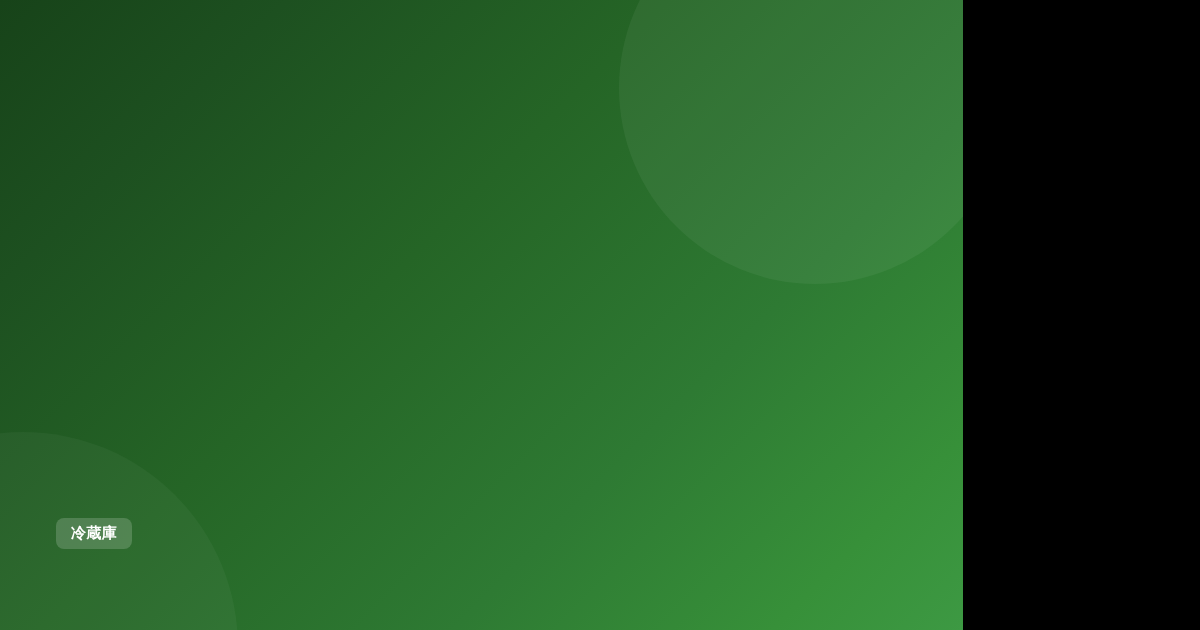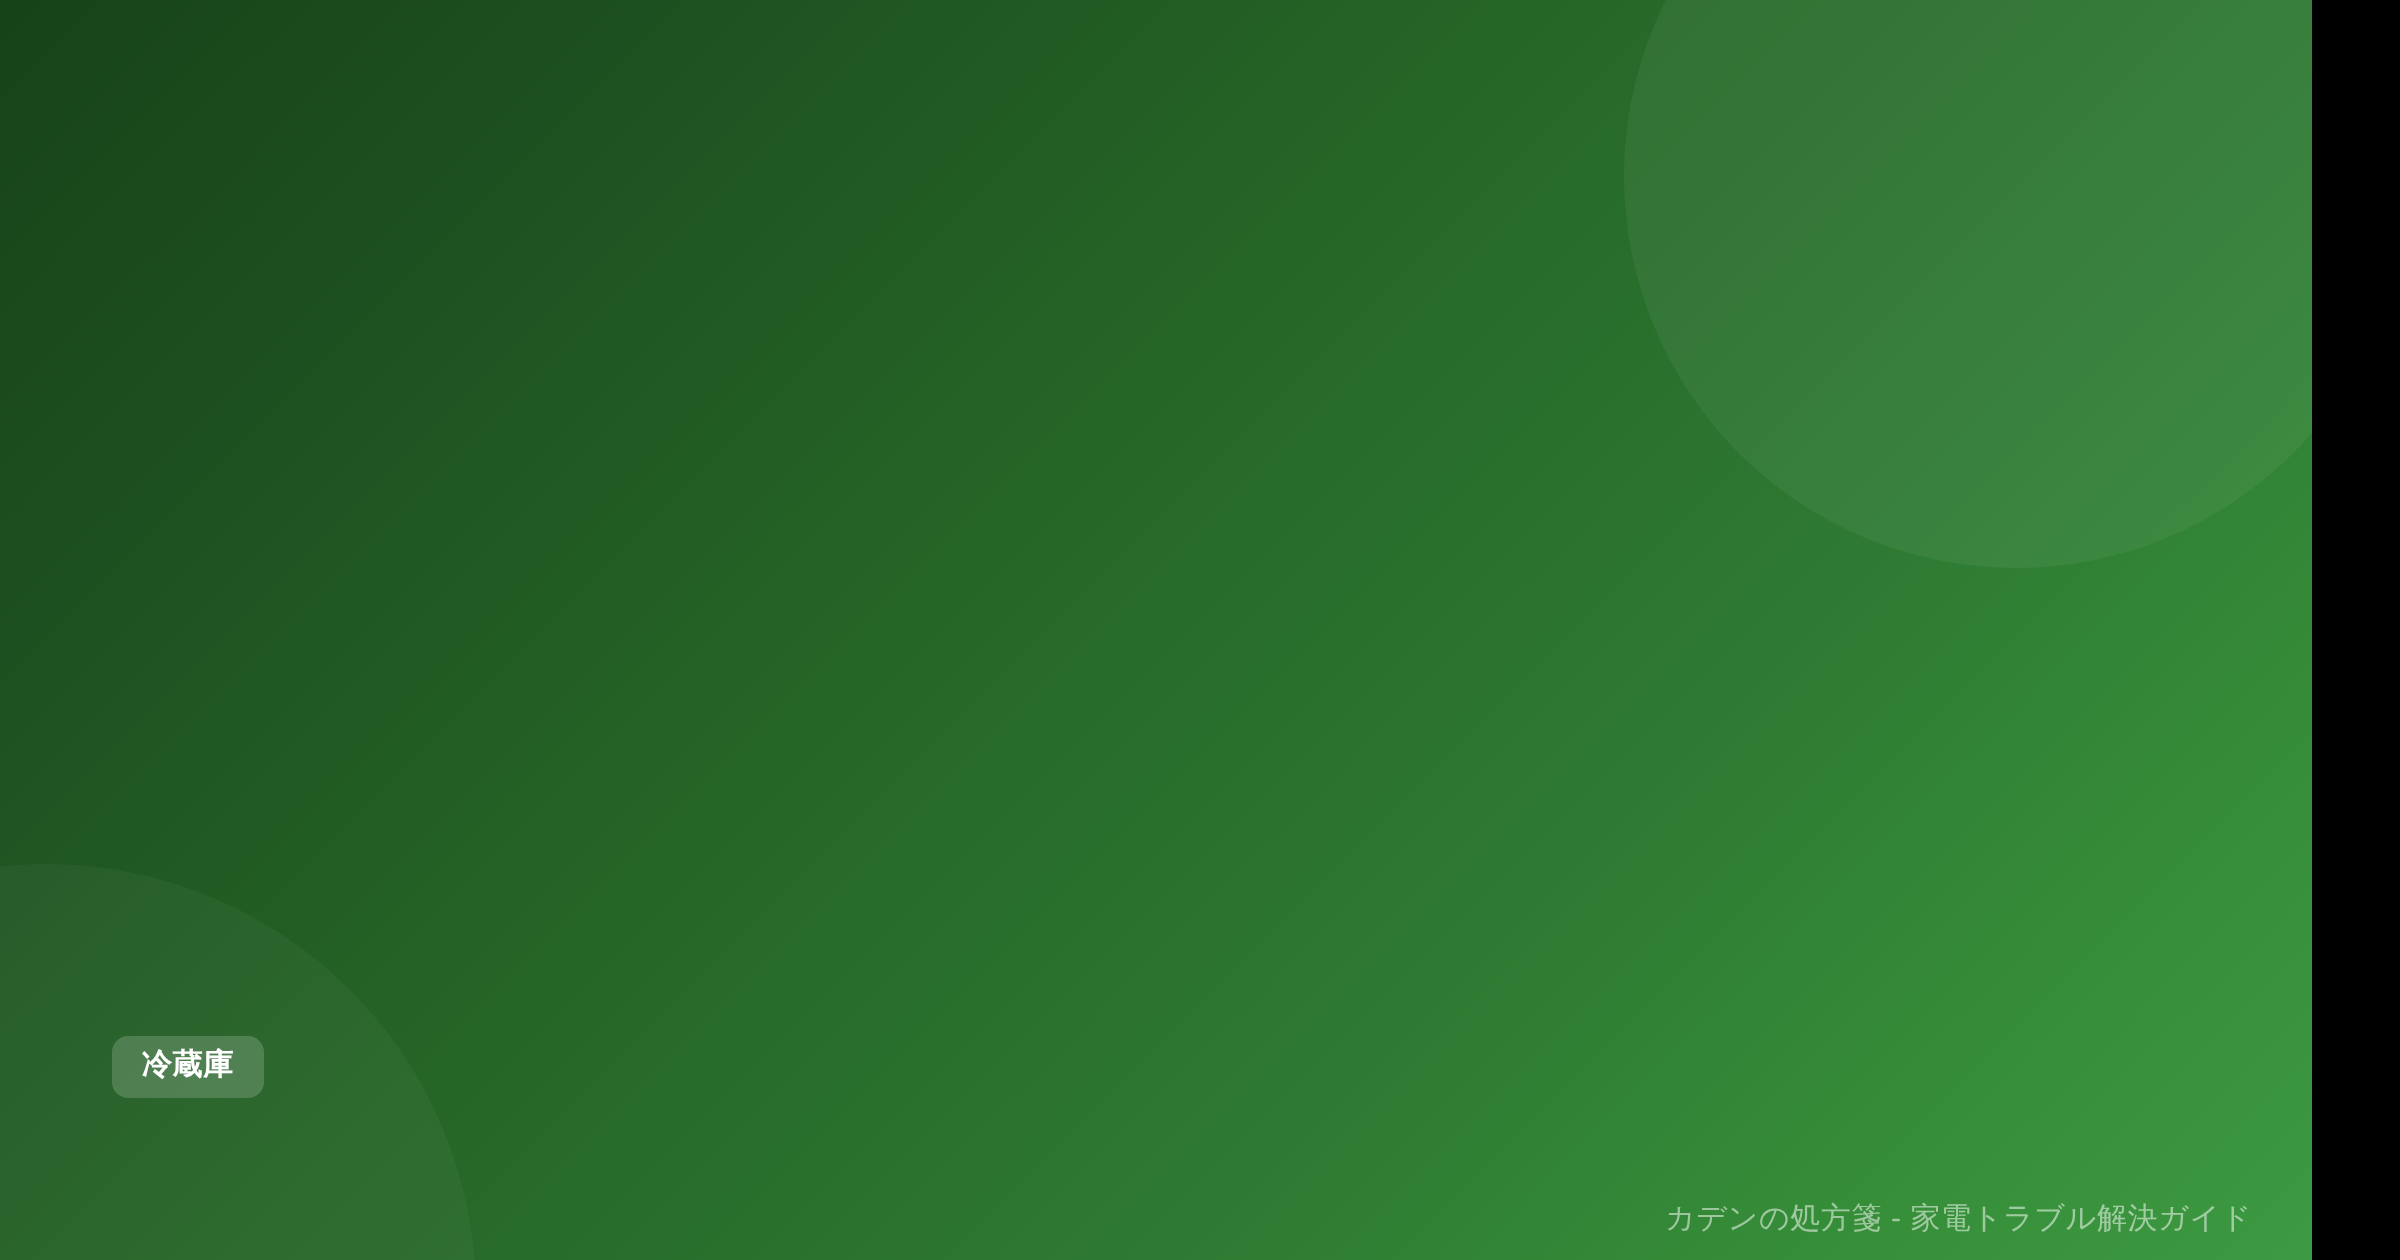--- a/index.html
+++ b/index.html
@@ -5,21 +5,21 @@
   * { margin:0; padding:0; box-sizing:border-box; }
 
   html, body {
     width:1200px; height:630px;
     overflow:hidden;
     background:#000;
   }
 
   .card {
     position:relative;
-    width:1156px;
+    width:963px;
     height:630px;
     overflow:hidden;
     background:linear-gradient(135deg,
         #174319 0%,
         #1d5020 18%,
         #256526 42%,
         #2e7a33 68%,
         #379039 88%,
         #3d9943 100%);
     font-family:"Liberation Sans", "DejaVu Sans", sans-serif;
@@ -108,15 +108,14 @@
   <div class="blob blob-bottom-left"></div>
 
   <div class="content">
 
     <div class="badge">冷蔵庫</div>
 
 
 
   </div>
 
-  <div class="footer">カデンの処方箋 - 家電トラブル解決ガイド</div>
 
 </div>
 
 </body></html>

